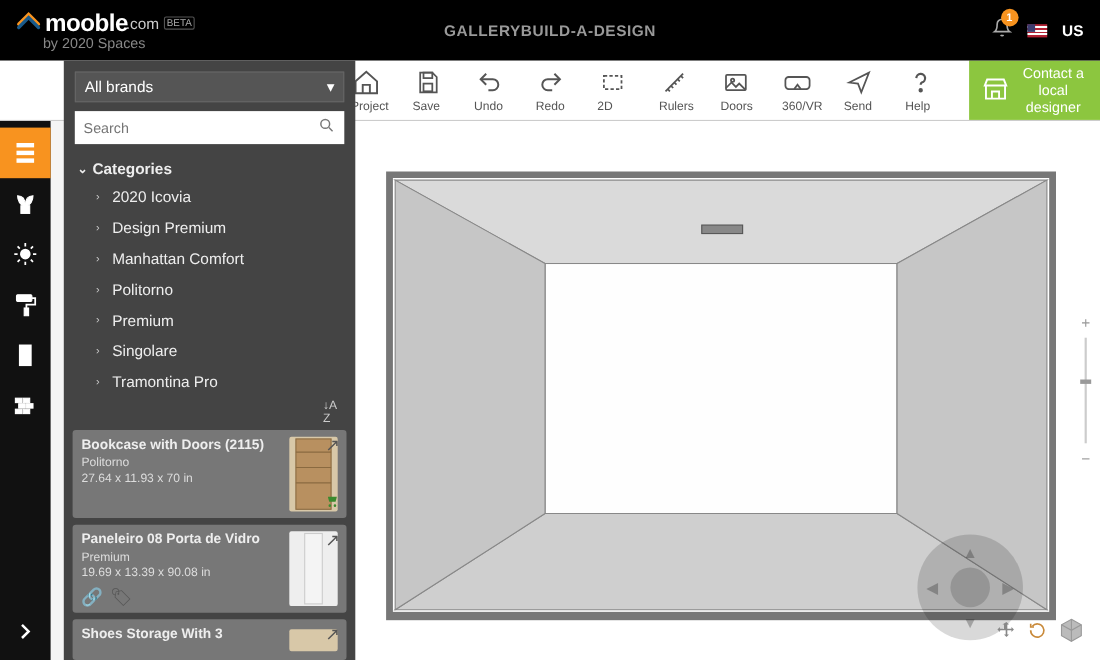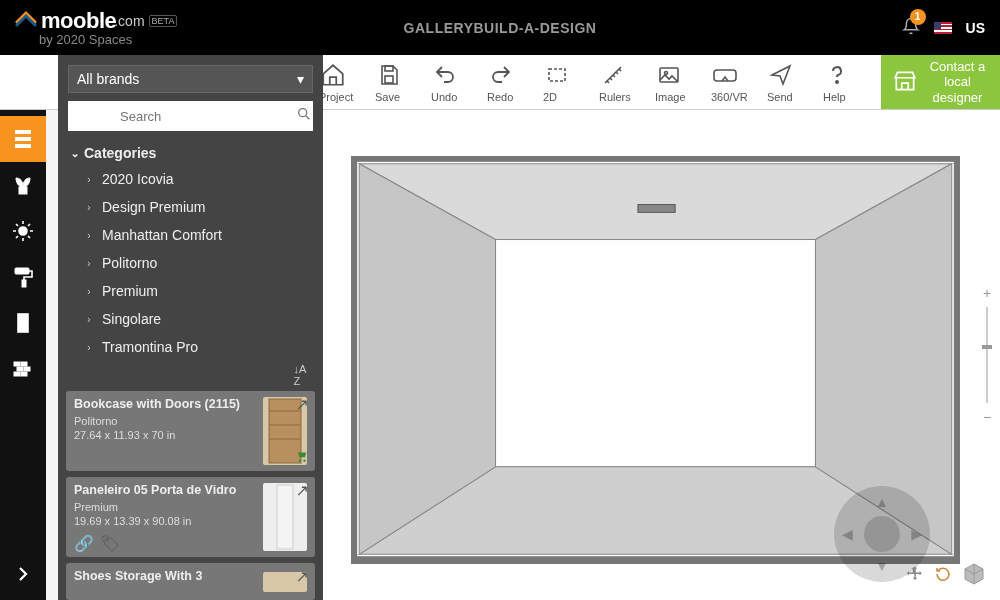--- a/index.html
+++ b/index.html
@@ -41,21 +41,21 @@
   .rail { width: 46px; background: #111; display: flex; flex-direction: column; align-items: center; padding-top: 6px; gap: 0; position: relative; }
   .rail-item { width: 46px; height: 46px; display: flex; align-items: center; justify-content: center; cursor: pointer; }
   .rail-item.active { background: #f8931f; }
   .rail-item:not(.active) svg { stroke: #fff; fill: #fff; }
   .rail-expand { position: absolute; bottom: 6px; width: 46px; height: 40px; display: flex; align-items: center; justify-content: center; cursor: pointer; }
 
   
   .sidebar { width: 265px; background: #444; color: #eee; display: flex; flex-direction: column; position: absolute; left: 58px; top: 55px; bottom: 0; z-index: 5; }
   .brand-select { margin: 10px 10px 0 10px; background: #555; border: 1px solid #666; color: #fff; height: 28px; display: flex; align-items: center; justify-content: space-between; padding: 0 8px; font-size: 14px; cursor: pointer; }
   .search-box { margin: 8px 10px 0 10px; background: #fff; height: 30px; display: flex; align-items: center; padding: 0 8px; }
-  .search-input { flex: 1; border: none; outline: none; font-size: 13px; color: #0369a1; background: transparent; margin-left: 44px; }
+  .search-input { flex: 1; border: none; outline: none; font-size: 13px; color: #0369a1; background: transparent; }
   .categories-wrap { margin: 10px 10px 0 10px; font-size: 14px; }
   .cat-header { display: flex; align-items: center; font-weight: bold; cursor: pointer; padding: 4px 0; }
   .cat-chev { width: 14px; text-align: center; font-size: 11px; margin-right: 2px; }
   .cat-item { display: flex; align-items: center; padding: 6px 0 6px 14px; cursor: pointer; color: #eee; font-size: 14px; }
   .cat-item .cat-chev { font-size: 10px; color: #ccc; margin-right: 6px; }
   .sort-row { display: flex; justify-content: flex-end; padding: 4px 12px 0 0; }
   .sort-icon { width: 22px; height: 20px; cursor: pointer; color: #ccc; font-size: 11px; display: flex; align-items: center; justify-content: center; }
 
   
   .products { flex: 1; overflow: hidden; padding: 6px 8px 0 8px; display: flex; flex-direction: column; gap: 6px; }
@@ -180,21 +180,21 @@
       <span class="tool-label">Rulers</span>
     </div>
     <div class="tool">
       <span class="tool-icon">
           <svg width="24" height="24" viewBox="0 0 24 24" fill="none" stroke="#555" stroke-width="1.6">
             <rect x="3" y="5" width="18" height="14" rx="1"></rect>
             <circle cx="9" cy="10" r="1.5"></circle>
             <path d="M3 17 l5-5 4 4 3-3 6 6"></path>
           </svg>
         </span>
-      <span class="tool-label">Image</span>
+      <span class="tool-label">Doors</span>
     </div>
     <div class="tool">
       <span class="tool-icon">
           <svg width="26" height="24" viewBox="0 0 26 24" fill="none" stroke="#555" stroke-width="1.6">
             <rect x="2" y="7" width="22" height="11" rx="3"></rect>
             <path d="M10 18 l3-4 3 4"></path>
           </svg>
         </span>
       <span class="tool-label">360/VR</span>
     </div>
@@ -402,21 +402,21 @@
       <span class="card-share">↗</span>
       <span class="card-cart"><svg width="16" height="14" viewBox="0 0 24 24" fill="#3a8a2e">
             <path d="M7 6h14l-2 8H9z"></path>
             <circle cx="10" cy="20" r="2"></circle>
             <circle cx="18" cy="20" r="2"></circle>
           </svg></span>
     </div>
 
     <div class="card">
       <div class="card-info">
-        <span class="card-title">Paneleiro 05 Porta de Vidro</span>
+        <span class="card-title">Paneleiro 08 Porta de Vidro</span>
         <span class="card-brand">Premium</span>
         <span class="card-dims">19.69 x 13.39 x 90.08 in</span>
       </div>
       <div class="card-actions">
         <span style="color:#555;">🔗</span>
         <span style="color:#555;">🏷</span>
       </div>
       <div class="card-thumb tall">
         <svg width="44" height="68">
             <rect x="14" y="2" width="16" height="64" fill="#f4f4f4" stroke="#ccc"></rect>

